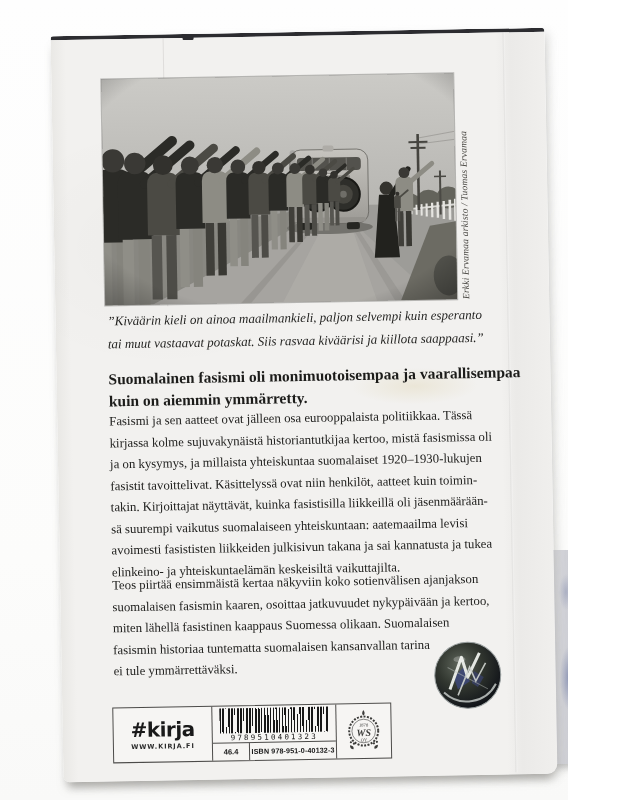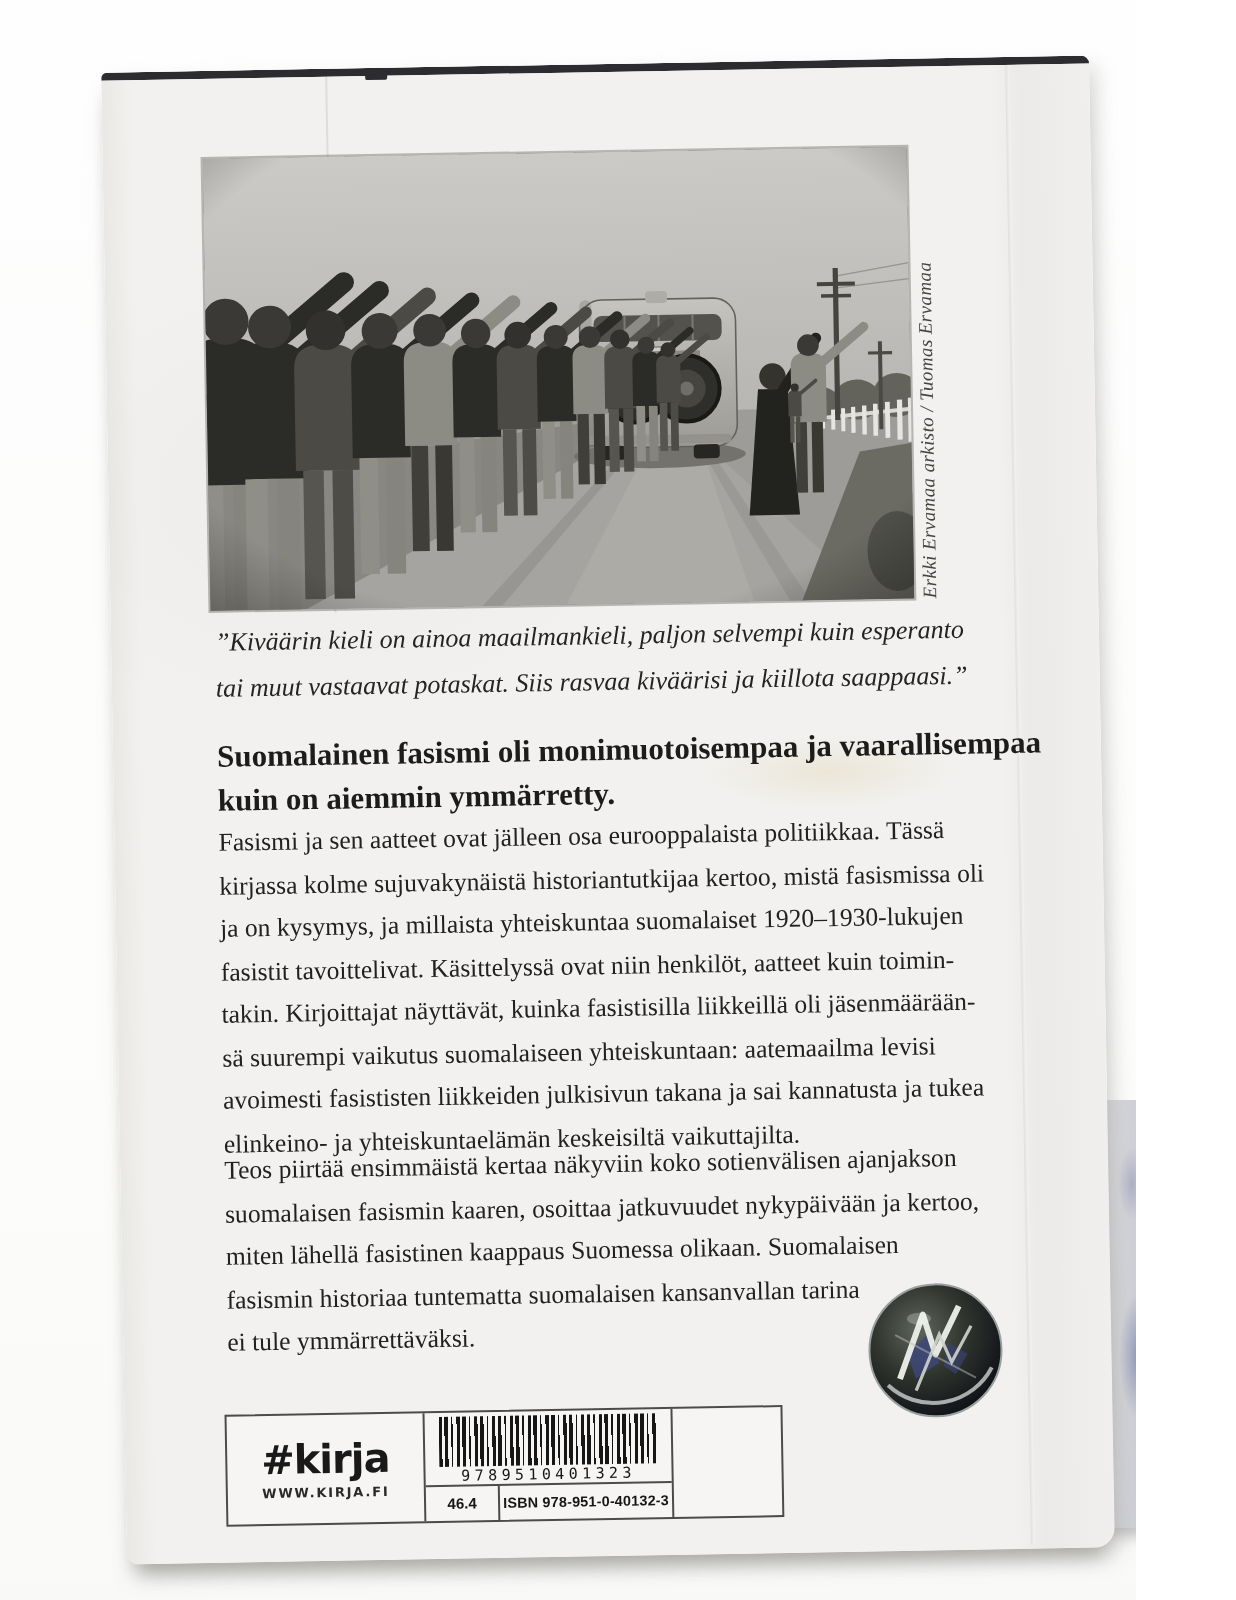--- a/index.html
+++ b/index.html
@@ -290,16 +290,34 @@
         <div class="kirja-url">WWW.KIRJA.FI</div>
       </div>
       <div class="cell-bar">
         <div class="bars"></div>
         <div class="bar-digits">9789510401323</div>
         <div class="sub">
           <div class="cls">46.4</div>
           <div class="isbn">ISBN 978-951-0-40132-3</div>
         </div>
       </div>
+      <div class="cell-stamp">
+        <svg width="46" height="50" viewBox="0 0 46 50">
+          <circle cx="23" cy="25" r="14.5" fill="none" stroke="#3c3c3a" stroke-width="2" stroke-dasharray="2 1.4"></circle>
+          <circle cx="23" cy="25" r="11.8" fill="none" stroke="#3c3c3a" stroke-width=".6"></circle>
+          <text x="23" y="20.5" text-anchor="middle" font-family="Liberation Serif,serif" font-size="4.6" fill="#3c3c3a">1878</text>
+          <text x="23" y="30" text-anchor="middle" font-family="Liberation Serif,serif" font-style="italic" font-weight="700" font-size="10" fill="#3c3c3a">WS</text>
+          <text x="23" y="35.5" text-anchor="middle" font-family="Liberation Serif,serif" font-size="4.4" fill="#3c3c3a">OY</text>
+          <g fill="#3c3c3a">
+            <path d="M23,4 Q20.5,7.5 23,9.5 Q25.5,7.5 23,4 Z"></path>
+            <path d="M9,39 Q9,43 12.5,43 Q13.5,39.5 9,39 Z"></path>
+            <path d="M37,39 Q37,43 33.5,43 Q32.5,39.5 37,39 Z"></path>
+            <circle cx="10" cy="36" r="1.1"></circle>
+              <circle cx="13" cy="37.5" r="1.1"></circle>
+            <circle cx="36" cy="36" r="1.1"></circle>
+              <circle cx="33" cy="37.5" r="1.1"></circle>
+          </g>
+        </svg>
+      </div>
     </div>
 
   </div>
 </div>
 
 </body></html>

